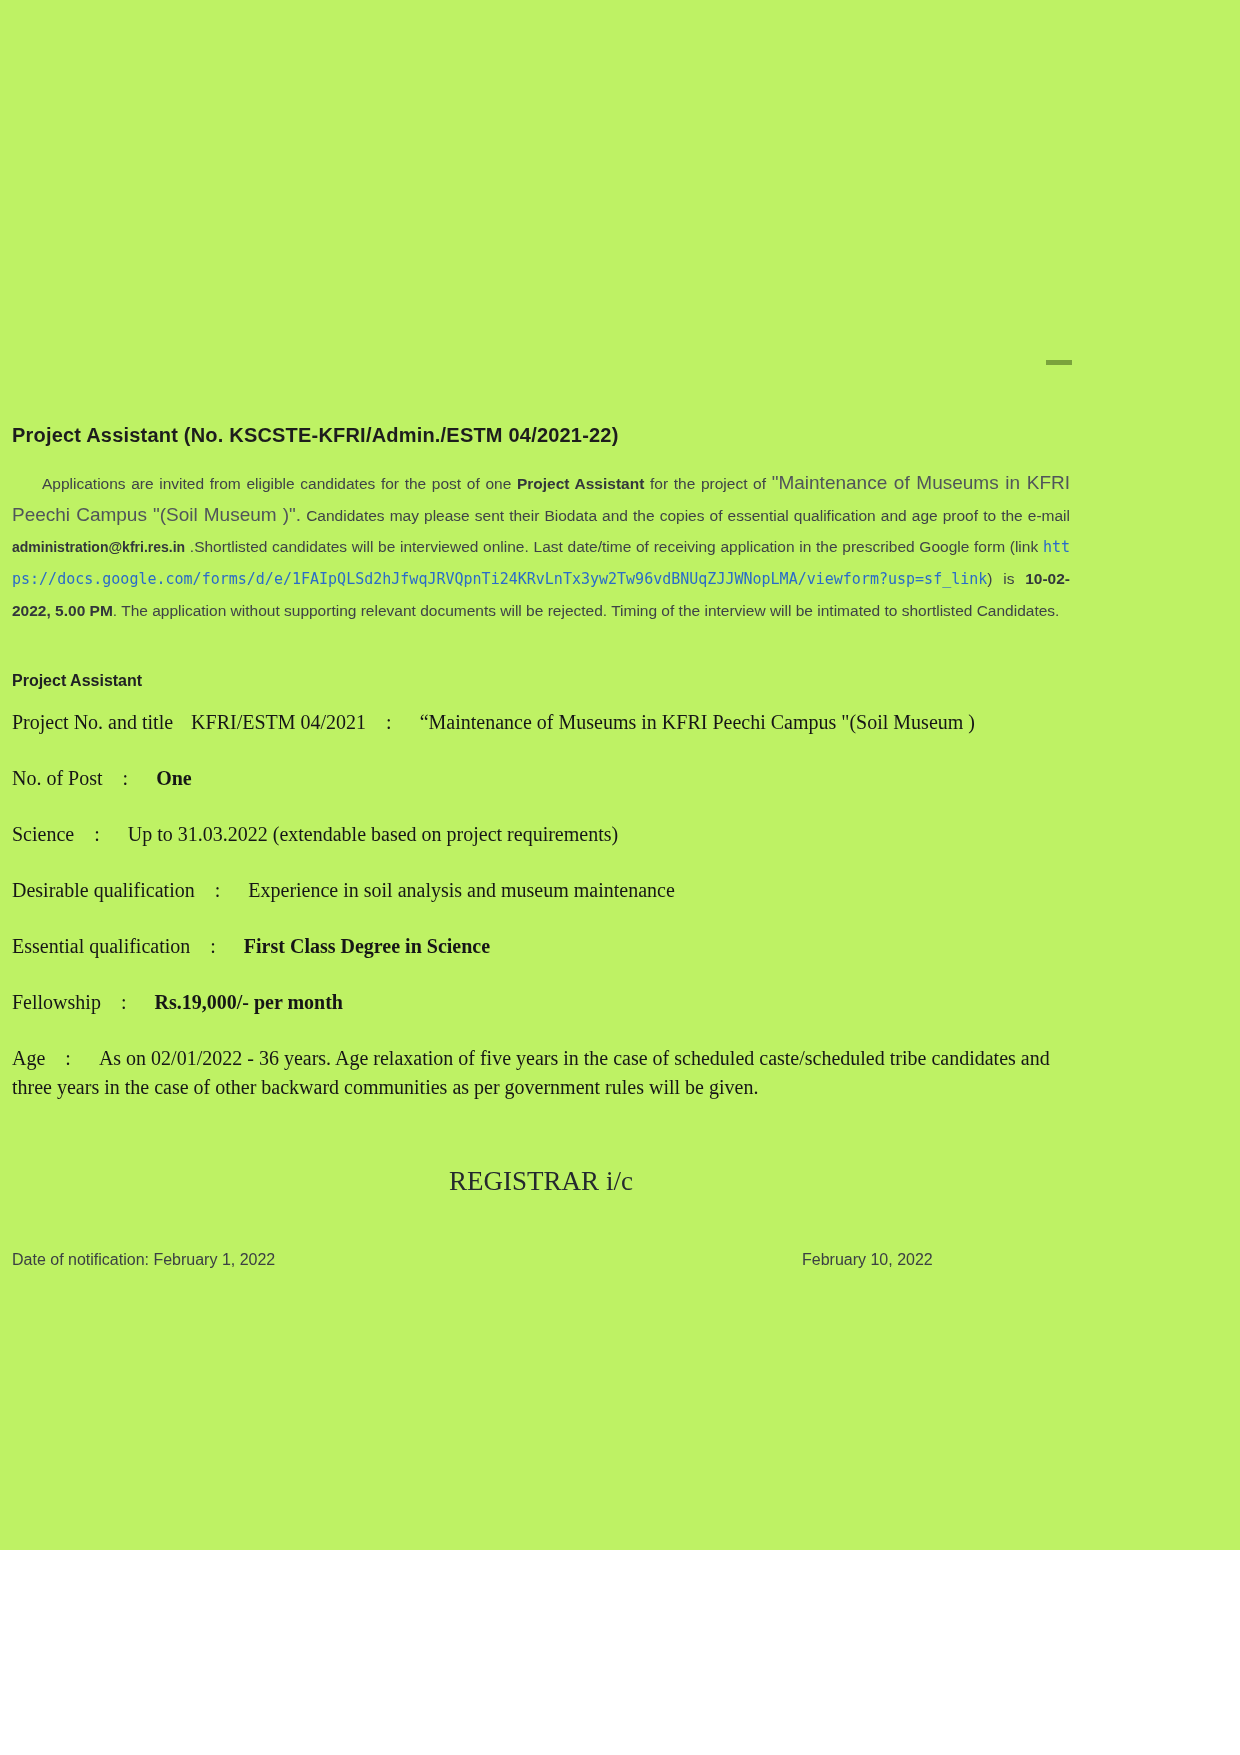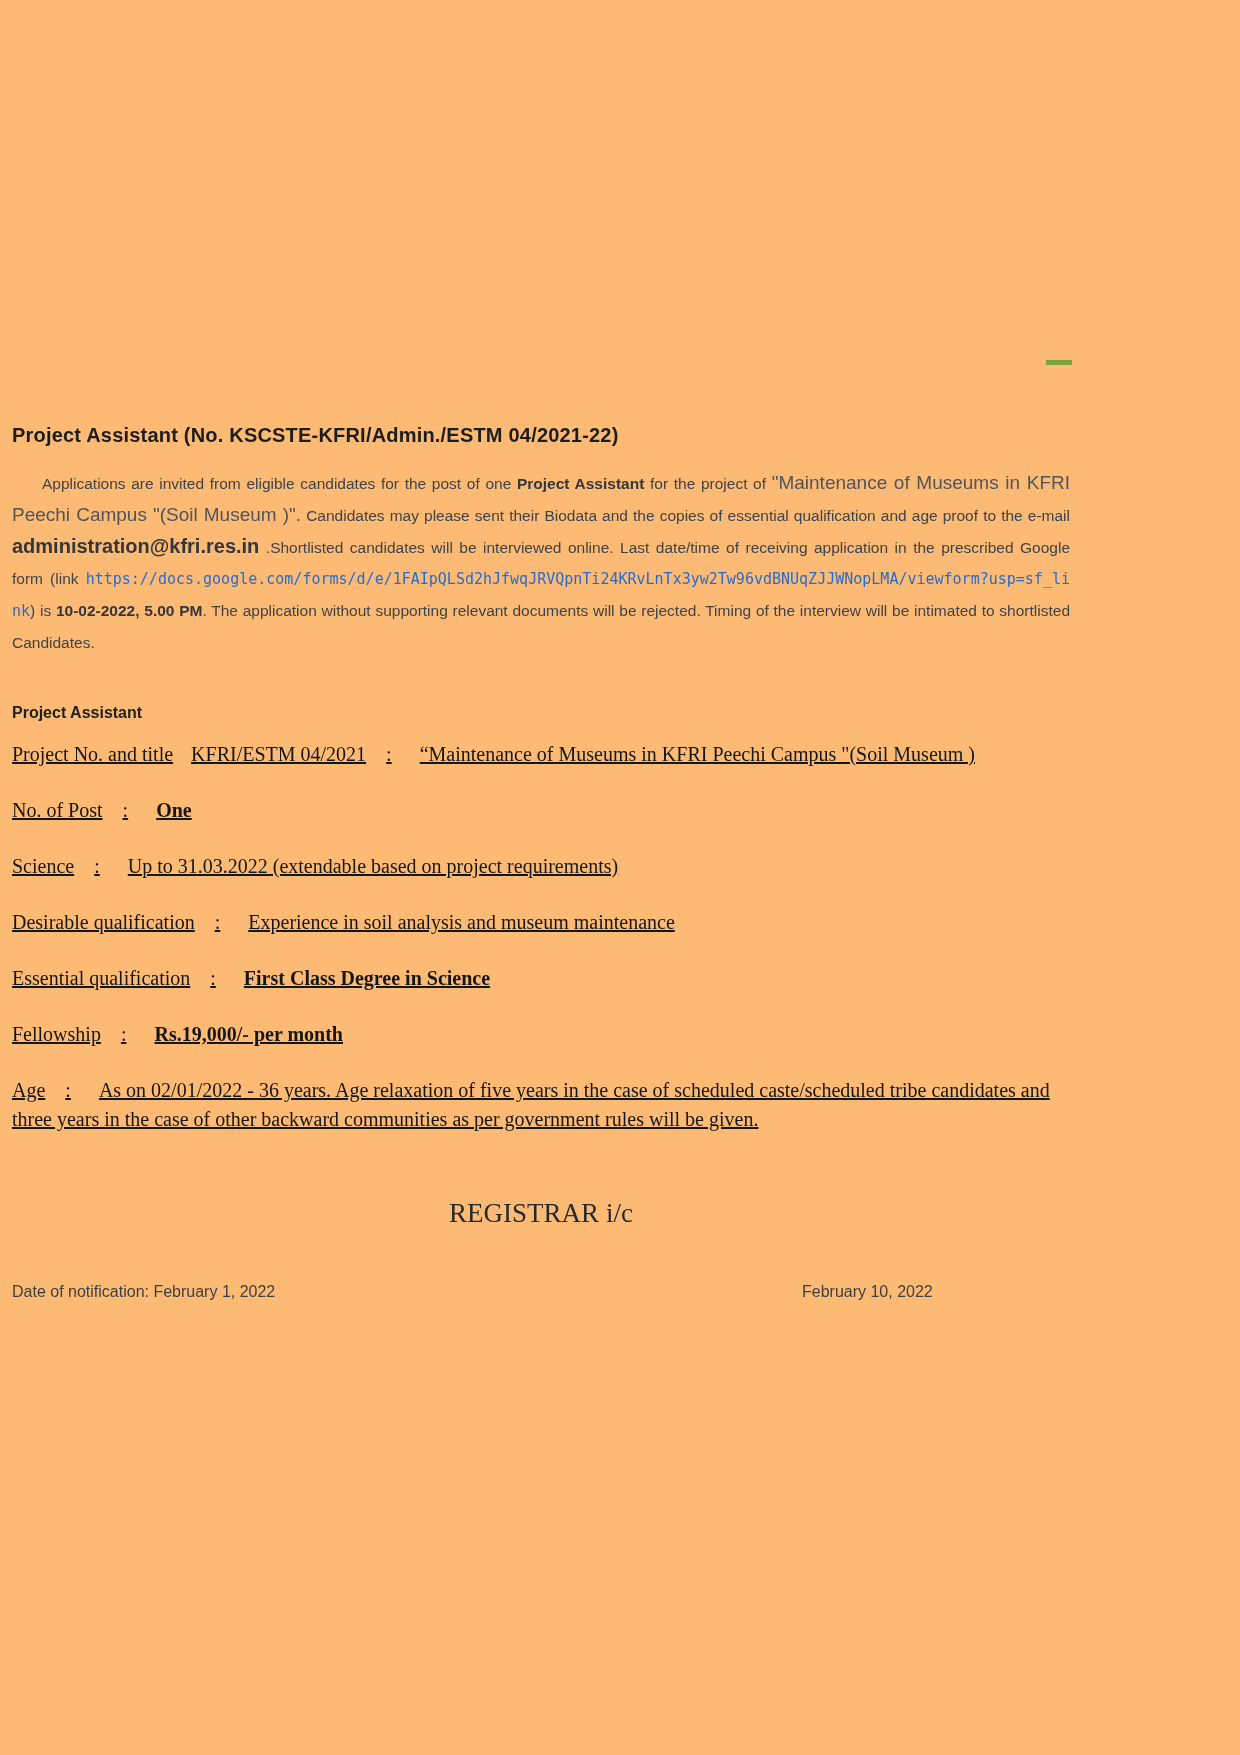--- a/index.html
+++ b/index.html
@@ -1,20 +1,20 @@
 <!DOCTYPE html>
 <html><head>
 <meta charset="utf-8">
 <style>
   html, body { margin: 0; padding: 0; background: #ffffff; }
   .page {
     position: relative;
     width: 1240px;
-    height: 1755px;
-    background: #fdba74;
+    height: 1550px;
+    background: #bef264;
     overflow: hidden;
     font-family: "Liberation Sans", "DejaVu Sans", sans-serif;
   }
   .accent-dash {
     position: absolute;
     left: 1046px;
     top: 360px;
     width: 26px;
     height: 5px;
     background: #7aa33c;
@@ -41,40 +41,39 @@
     text-align: justify;
     text-indent: 30px;
     color: #3f4347;
   }
   .intro b { color: #33373b; }
   .project-name {
     font-size: 19px;
     color: #50555a;
   }
   .email {
-    font-size: 20px;
+    font-size: 14px;
     font-weight: 700;
     color: #4a5d35;
   }
   .glink {
     font-family: "DejaVu Sans Mono", monospace;
     font-size: 15px;
     color: #2a6bc9;
     word-break: break-all;
   }
   .subheading {
     margin: 46px 0 18px 0;
     font-size: 16px;
     font-weight: 700;
     color: #202124;
   }
   .details {
     font-family: "Liberation Serif", "DejaVu Serif", serif;
     color: #161616;
-    text-decoration: underline;
   }
   .row {
     margin: 0 0 27px 0;
     font-size: 20px;
     line-height: 1.45;
   }
   .mid { margin-left: 18px; }
   .colon { margin: 0 28px 0 20px; }
   .val.bold { font-weight: 700; }
   .signature {

